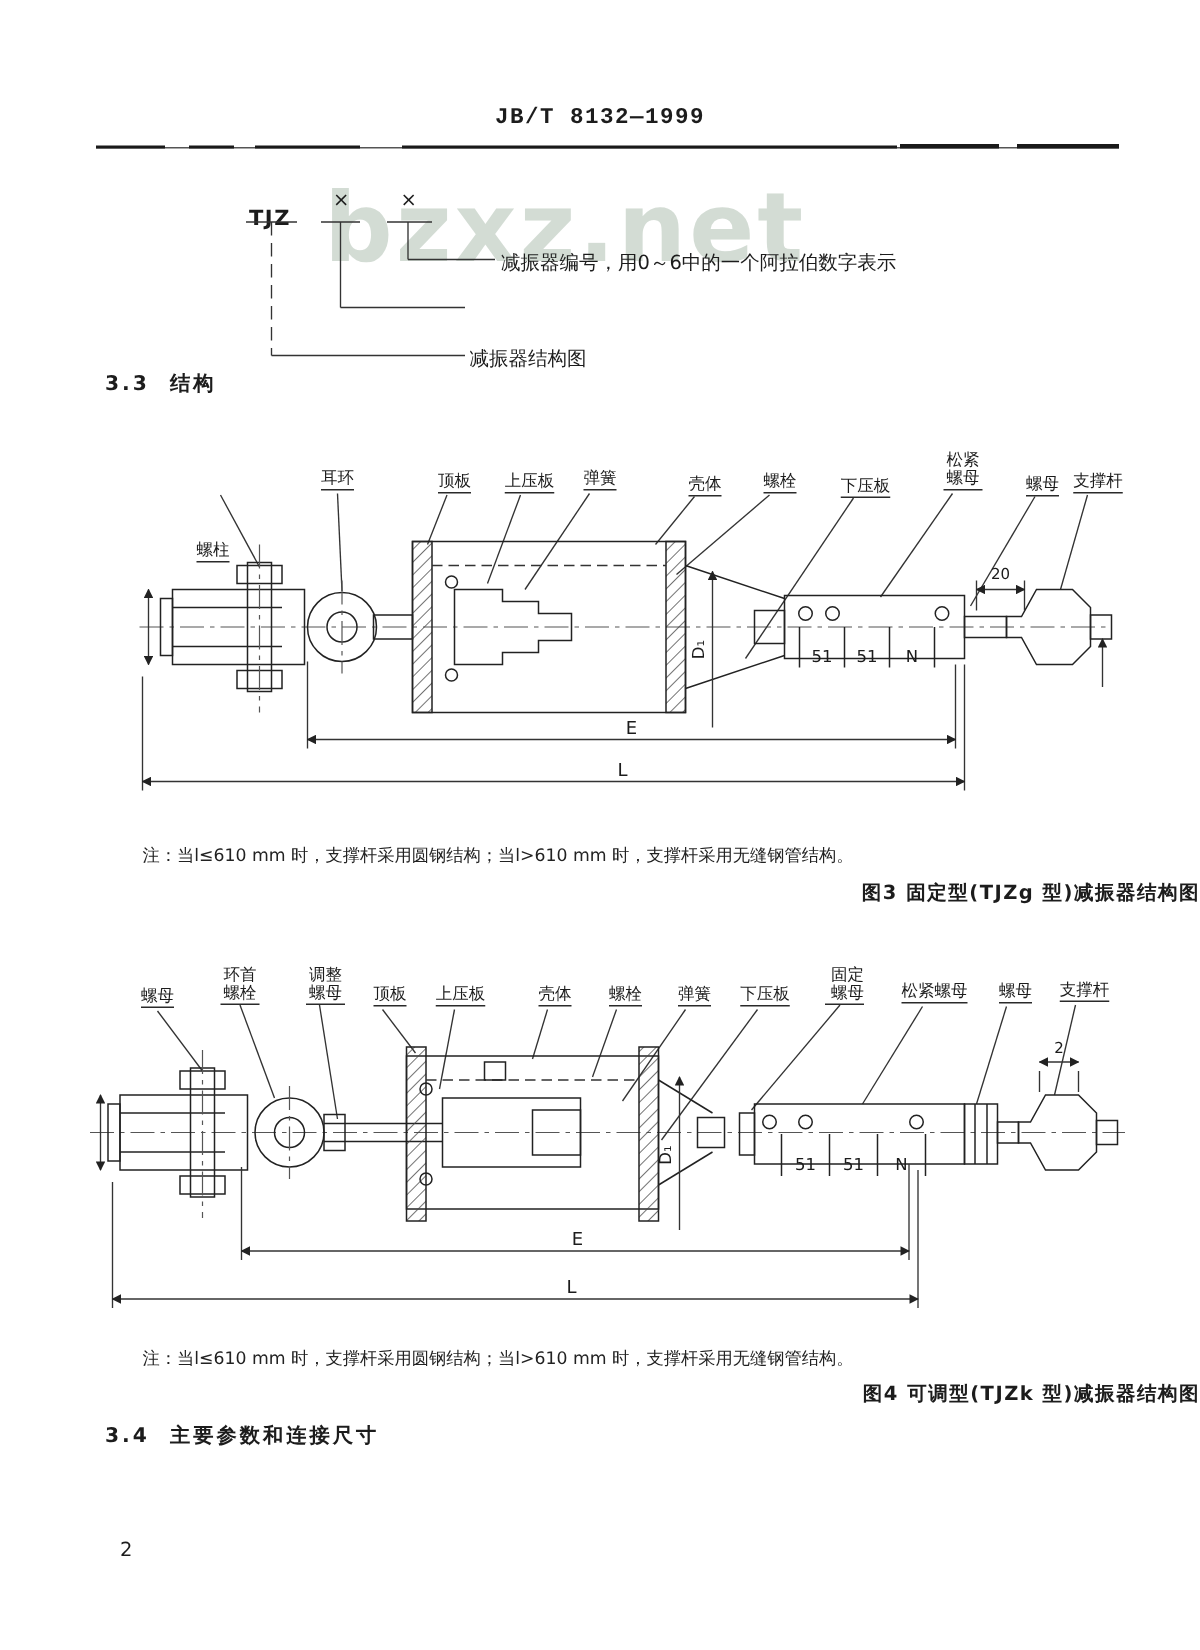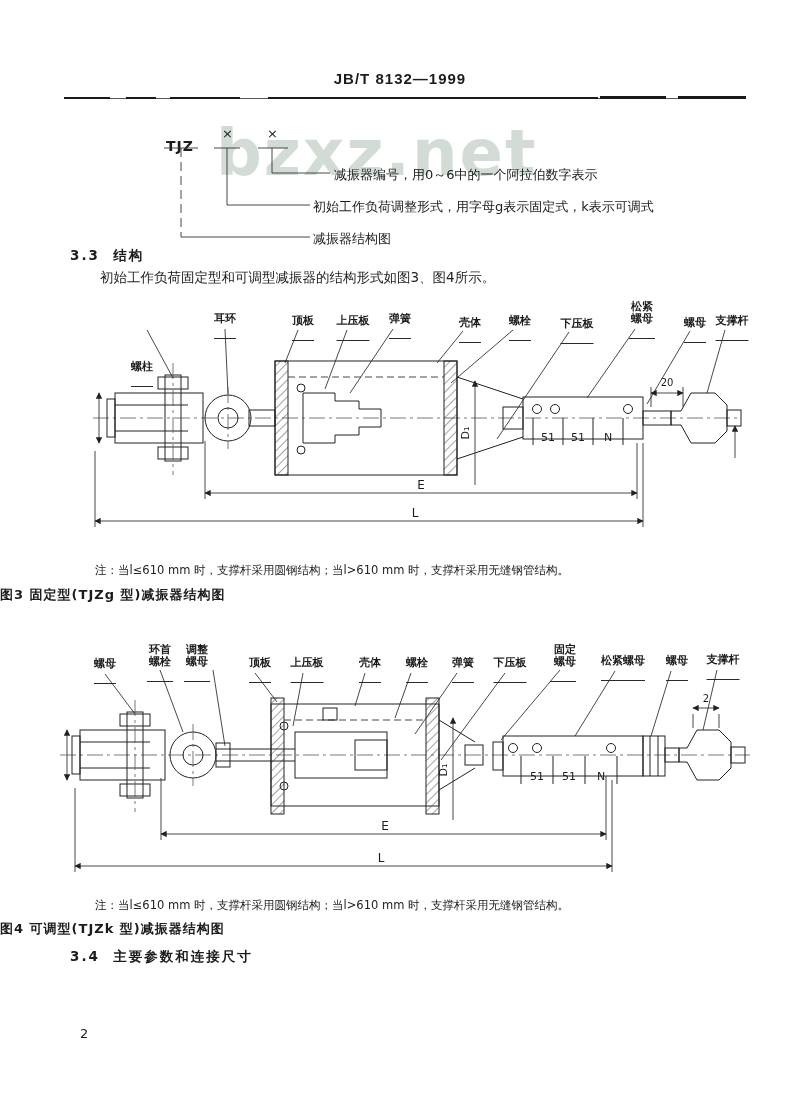--- a/index.html
+++ b/index.html
@@ -1,36 +1,36 @@
 <!DOCTYPE html>
 <html><head>
 <meta charset="utf-8">
 <style>
   html,body{margin:0;padding:0;background:#e8e8e8;}
   .page{position:relative;width:800px;height:1100px;background:#ffffff;margin:0 auto;
         font-family:"DejaVu Sans",sans-serif;color:#1c1c1c;overflow:hidden;}
   .abs{position:absolute;}
-  .hdr{top:70px;left:0;width:100%;text-align:center;font-family:Liberation Sans, sans-serif;
+  .hdr{top:70px;left:0;width:100%;text-align:center;font-family:Liberation Mono, monospace;
        font-weight:bold;font-size:15px;letter-spacing:1px;}
   .ruleseg{position:absolute;background:#1a1a1a;}
   .wm{top:116px;left:216px;font-size:64px;font-weight:bold;letter-spacing:2px;
       color:rgba(175,192,176,0.55);z-index:0;user-select:none;}
   .codez{font-size:14px;font-weight:bold;letter-spacing:1px;margin-top:12px;}
   .xmark{font-size:13px;}
   .callout{font-size:13px;white-space:nowrap;}
   .secline{font-size:13.5px;font-weight:bold;letter-spacing:2px;}
   .bodytext{font-size:13.5px;}
   .figwrap{position:absolute;}
   .figwrap svg{position:absolute;left:0;top:0;}
   .plabel{position:absolute;font-size:11px;line-height:12px;color:#1c1c1c;
-          border-bottom:1px solid #2a2a2a;padding-bottom:13px;white-space:nowrap;
-          transform:translateX(-50%);z-index:2;font-weight:bold;}
+          border-bottom:1px solid #2a2a2a;padding-bottom:1px;white-space:nowrap;
+          transform:translateX(-50%);z-index:2;}
   .w2{white-space:normal;width:26px;text-align:center;}
   .note{font-size:11.5px;color:#222;}
-  .caption{width:100%;text-align:left;font-size:13px;font-weight:bold;letter-spacing:1px;}
+  .caption{width:100%;text-align:right;font-size:13px;font-weight:bold;letter-spacing:1px;}
   .pagenum{font-size:13px;}
   svg .ink{stroke:#222;stroke-width:1;fill:none;}
   svg .thin{stroke:#333;stroke-width:0.9;fill:none;}
   svg .cl{stroke:#555;stroke-width:0.8;fill:none;stroke-dasharray:16 4 3 4;}
   svg .dsh{stroke:#333;stroke-width:0.9;fill:none;stroke-dasharray:7 4;}
   svg text{font-family:"DejaVu Sans",sans-serif;font-size:11px;fill:#1c1c1c;stroke:none;}
   svg .dimt{font-size:12px;}
 </style>
 </head>
 <body>
@@ -58,27 +58,25 @@
       <line x1="108" y1="8" x2="138" y2="8"></line>
       <line x1="122" y1="8" x2="122" y2="33"></line>
         <line x1="122" y1="33" x2="180" y2="33"></line>
       <line x1="77" y1="8" x2="77" y2="65"></line>
         <line x1="77" y1="65" x2="160" y2="65"></line>
       <line x1="31" y1="8" x2="31" y2="97" stroke-dasharray="9 5"></line>
         <line x1="31" y1="97" x2="160" y2="97"></line>
     </g>
   </svg>
   <div class="abs callout" style="left:334px;top:166px;">减振器编号，用0～6中的一个阿拉伯数字表示</div>
-  <div class="abs callout" style="left:313px;top:198px;">初始工作负荷调整形式，用字母g表示固定式，k表示可调式</div>
   <div class="abs callout" style="left:313px;top:230px;">减振器结构图</div>
 
   <div class="abs secline" style="left:70px;top:247px;">
     <span>3.3</span>&nbsp;&nbsp;<span>结构</span>
   </div>
-  <div class="abs bodytext" style="left:100px;top:269px;">初始工作负荷固定型和可调型减振器的结构形式如图3、图4所示。</div>
 
   <div class="figwrap" style="left:85px;top:293px;width:660px;height:265px;">
     <svg width="660" height="265" viewBox="0 0 660 265">
       <defs>
         <marker id="arr3" viewBox="0 0 10 10" refX="9" refY="5" markerWidth="7" markerHeight="7" orient="auto-start-reverse">
           <path d="M0,0 L10,5 L0,10 z" fill="#222"></path>
         </marker>
         <pattern id="hp3" width="6" height="6" patternUnits="userSpaceOnUse" patternTransform="rotate(45)">
           <line x1="0" y1="0" x2="0" y2="6" stroke="#444" stroke-width="1"></line>
         </pattern>
@@ -267,21 +265,21 @@
       <text x="482" y="158" text-anchor="middle">51</text>
       <text x="514" y="158" text-anchor="middle">51</text>
       <text x="546" y="158" text-anchor="middle">N</text>
       <text x="651" y="80" text-anchor="middle" style="font-size:10px">2</text>
       <text x="392" y="148" text-anchor="middle" transform="rotate(-90 392 148)">D₁</text>
       <text class="dimt" x="330" y="208" text-anchor="middle">E</text>
       <text class="dimt" x="326" y="240" text-anchor="middle">L</text>
     </svg>
     <div class="plabel" style="left:50px;top:36px;">螺母</div>
     <div class="plabel w2" style="left:105px;top:22px;">环首螺栓</div>
-    <div class="plabel w2" style="left:142px;top:22px;text-align:center;">调整螺母</div>
+    <div class="plabel w2" style="left:162px;top:22px;text-align:center;">调整螺母</div>
     <div class="plabel" style="left:205px;top:35px;">顶板</div>
     <div class="plabel" style="left:252px;top:35px;">上压板</div>
     <div class="plabel" style="left:315px;top:35px;">壳体</div>
     <div class="plabel" style="left:362px;top:35px;">螺栓</div>
     <div class="plabel" style="left:408px;top:35px;">弹簧</div>
     <div class="plabel" style="left:455px;top:35px;">下压板</div>
     <div class="plabel w2" style="left:508px;top:22px;text-align:right;">固定螺母</div>
     <div class="plabel" style="left:568px;top:33px;">松紧螺母</div>
     <div class="plabel" style="left:622px;top:33px;">螺母</div>
     <div class="plabel" style="left:668px;top:32px;">支撑杆</div>

